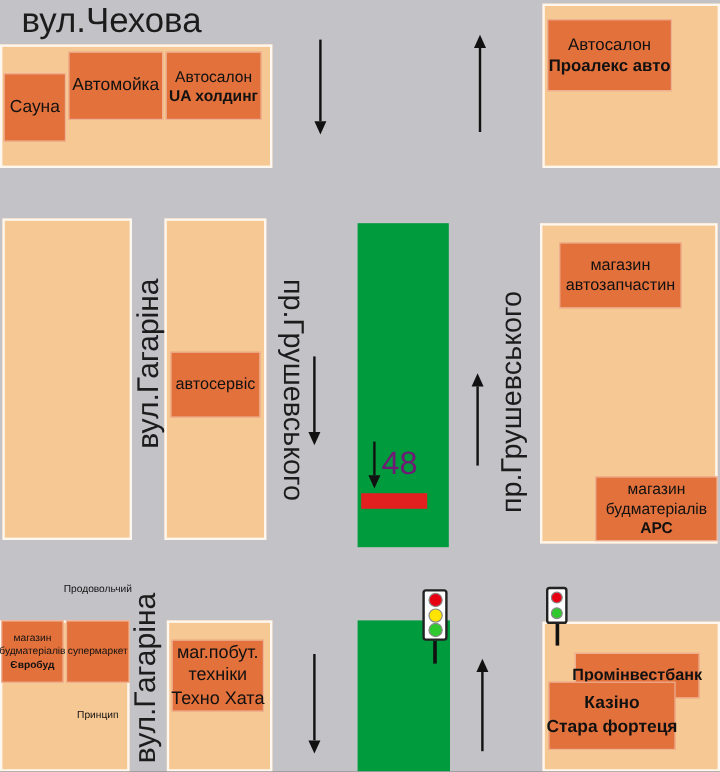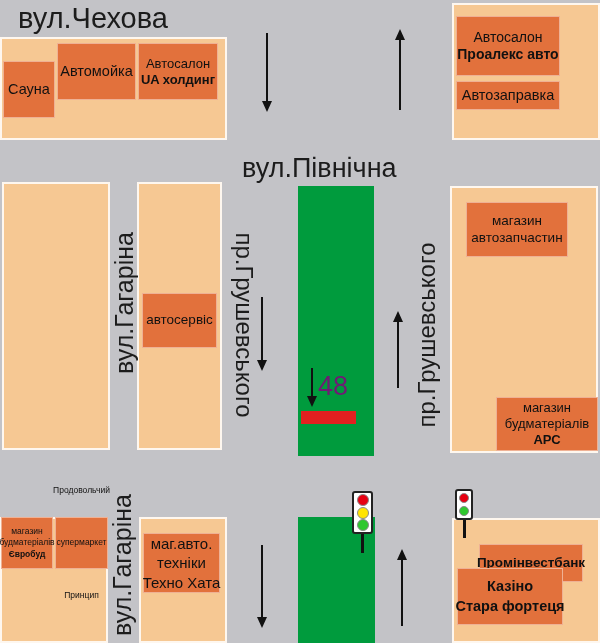--- a/index.html
+++ b/index.html
@@ -121,23 +121,20 @@
     <span>Автомойка</span>
   </div>
   <div class="bld" id="bA3">
     <span>Автосалон</span>
     <span class="bb">UA холдинг</span>
   </div>
   <div class="bld" id="bB1">
     <span>Автосалон</span>
     <span class="bb">Проалекс авто</span>
   </div>
-  <div class="bld" id="bB2">
-    <span>Автозаправка</span>
-  </div>
   <div class="bld" id="bD1">
     <span>автосервіс</span>
   </div>
   <div class="bld" id="bE1">
     <span>магазин</span>
     <span>автозапчастин</span>
   </div>
   <div class="bld" id="bE2">
     <span>магазин</span>
     <span>будматеріалів</span>
@@ -147,34 +144,33 @@
     <span>магазин</span>
     <span>будматеріалів</span>
     <span class="bb">Євробуд</span>
   </div>
   <div class="bld" id="bF2">
     <span>Продовольчий</span>
     <span>супермаркет</span>
     <span>Принцип</span>
   </div>
   <div class="bld" id="bG1">
-    <span>маг.авто.</span>
+    <span>маг.побут.</span>
     <span>техніки</span>
     <span>Техно Хата</span>
   </div>
   <div class="bld bb" id="bH1">
     <span>Промінвестбанк</span>
   </div>
   <div class="bld bb" id="bH2">
     <span>Казіно</span>
     <span>Стара фортеця</span>
   </div>
 
   <div class="street" id="st-chekhova">вул.Чехова</div>
-  <div class="street" id="st-pivnichna">вул.Північна</div>
   <div class="street vcw" id="st-hrush-left">пр.Грушевського</div>
   <div class="street vccw" id="st-hrush-right">пр.Грушевського</div>
   <div class="street vccw" id="st-hah-mid">вул.Гагаріна</div>
   <div class="street vccw" id="st-hah-bot">вул.Гагаріна</div>
 
   <div class="arr down" id="ar1"></div>
   <div class="arr up" id="ar2"></div>
   <div class="arr down" id="ar3"></div>
   <div class="arr up" id="ar4"></div>
   <div class="arr down" id="ar5"></div>

